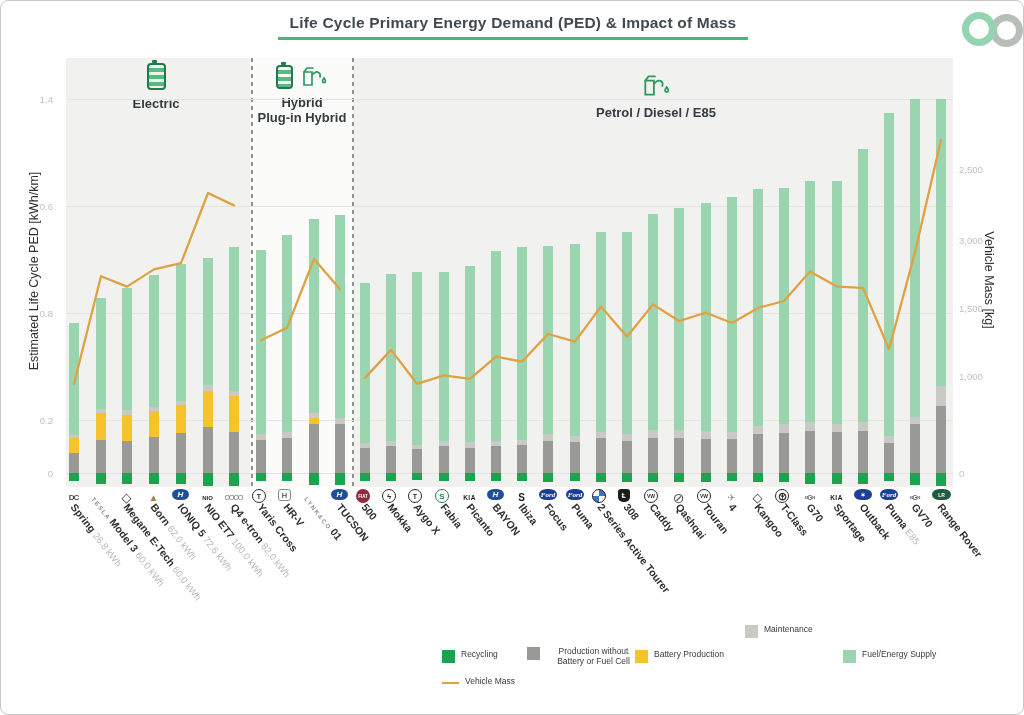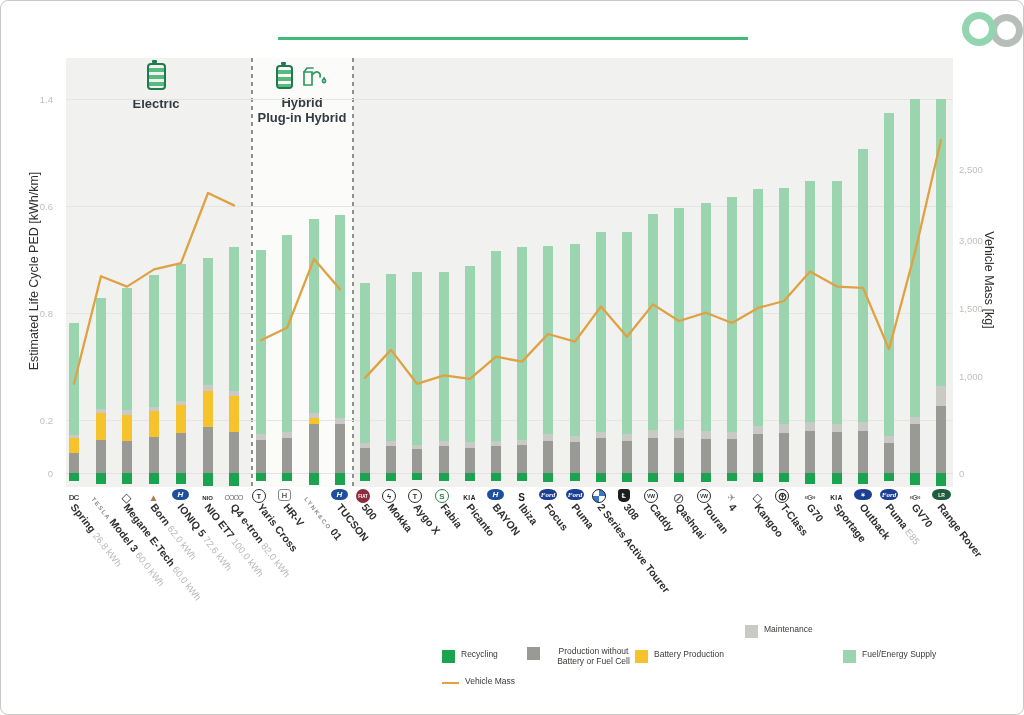--- a/index.html
+++ b/index.html
@@ -71,20 +71,21 @@
   .leg-item{position:absolute;display:flex;gap:6px;align-items:flex-start;}
   .leg-sw{width:13px;height:13px;flex:0 0 13px;margin-top:1px;}
   .leg-txt{font-size:8.5px;color:#3a3a38;line-height:1.2;max-width:95px;}
   .leg-line{width:17px;height:2px;margin-top:6px;flex:0 0 17px;}
 </style>
 </head>
 <body>
 
 <div id="canvas">
 
+  <div class="title">Life Cycle Primary Energy Demand (PED) &amp; Impact of Mass</div>
   <div class="title-underline"></div>
 
   <div class="ring gray"></div>
   <div class="ring green"></div>
 
   <div id="plot-bg"></div>
   <div id="hybrid-strip"></div>
   <div class="vsep" style="left:250px"></div>
   <div class="vsep" style="left:351px"></div>
 
@@ -104,20 +105,33 @@
         <g fill="none" stroke="#2f9960" stroke-width="1.7" stroke-linecap="round">
           <path d="M5 7 h8 v13 H5 z"></path>
             <path d="M5 7 L8 3 h6"></path>
           <path d="M13 10 c5 -6 9 -2 8 2"></path>
           <path d="M25 13 c-2 2.6 -2 4.6 0 4.6 c2 0 2 -2 0 -4.6" fill="#fff"></path>
         </g>
       </svg>
     </div>
     <div class="lbl">Hybrid</div>
     <div class="lbl">Plug-in Hybrid</div>
+  </div>
+  <div class="sec" style="left:575px;top:72px;width:160px;">
+    <div class="icon-row">
+      <svg width="32" height="26" viewBox="0 0 30 24">
+        <g fill="none" stroke="#2f9960" stroke-width="1.7" stroke-linecap="round">
+          <path d="M5 7 h8 v13 H5 z"></path>
+            <path d="M5 7 L8 3 h6"></path>
+          <path d="M13 10 c5 -6 9 -2 8 2"></path>
+          <path d="M25 13 c-2 2.6 -2 4.6 0 4.6 c2 0 2 -2 0 -4.6" fill="#fff"></path>
+        </g>
+      </svg>
+    </div>
+    <div class="lbl">Petrol / Diesel / E85</div>
   </div>
 
   <div id="dyn">
       <div class="grid" style="top: 472px;"></div>
       <div class="tickL" style="left: 0px; top: 467px;">0</div>
       <div class="grid" style="top: 418.5px;"></div>
       <div class="tickL" style="left: 0px; top: 413.5px;">0.2</div>
       <div class="grid" style="top: 311.5px;"></div>
       <div class="tickL" style="left: 0px; top: 306.5px;">0.8</div>
       <div class="grid" style="top: 204.5px;"></div>

